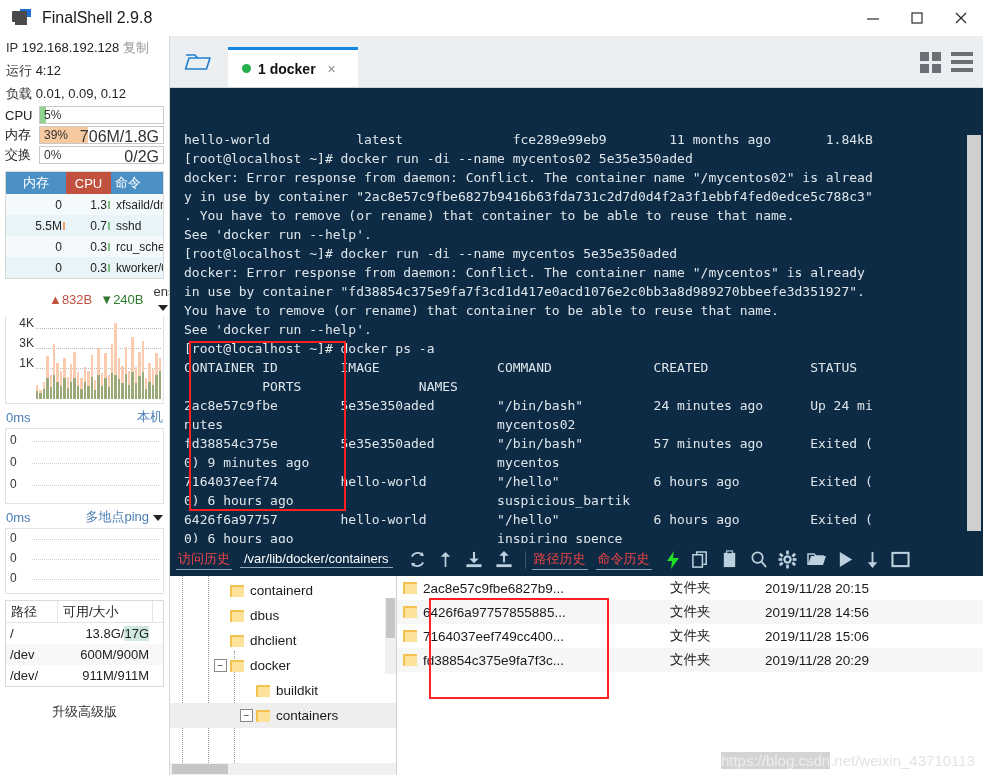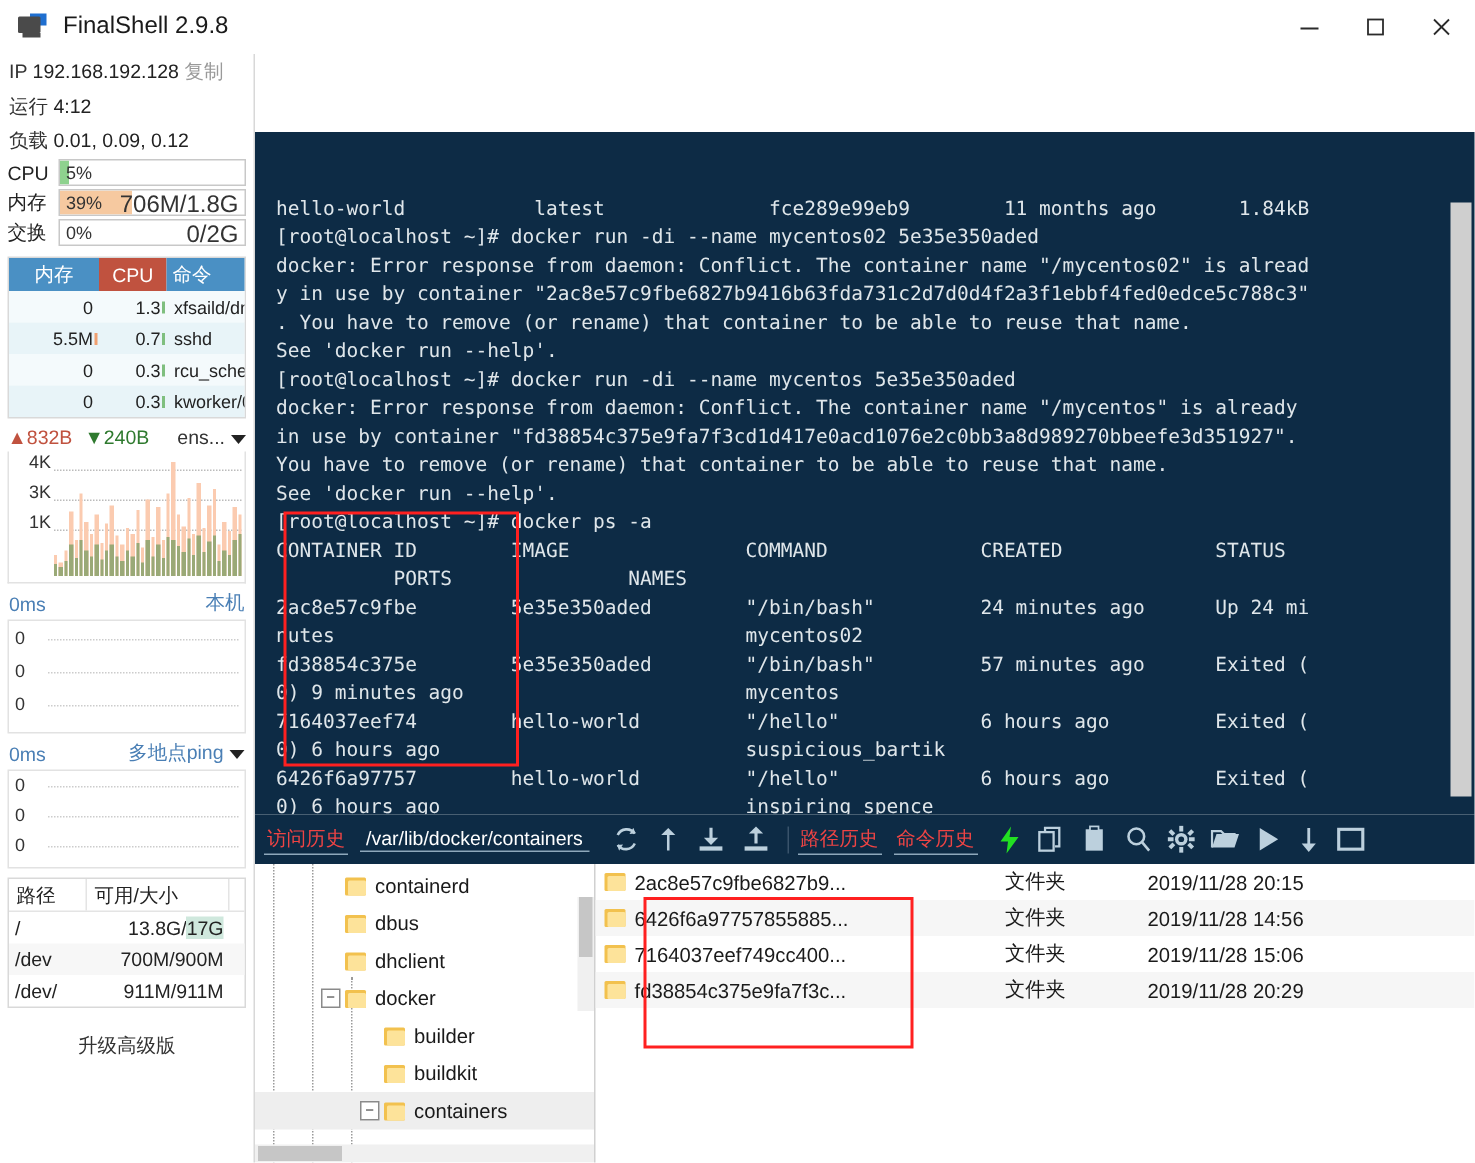--- a/index.html
+++ b/index.html
@@ -60,21 +60,21 @@
   .proc-row { display:flex; height:21px; font-size:12px; align-items:center; }
   .proc-row:nth-child(odd) { background:#f4fafc; }
   .proc-row:nth-child(even) { background:#e8f4f8; }
   .pr-mem { width:60px; text-align:right; padding-right:4px; color:#222; position:relative; }
   .pr-cpu { width:45px; text-align:right; padding-right:4px; color:#222; position:relative; }
   .pr-cmd { flex:1; padding-left:5px; color:#222; white-space:nowrap; overflow:hidden; }
   .bar-m { position:absolute; right:1px; top:3px; bottom:3px; width:2px; background:#f0a070; }
   .bar-c { position:absolute; right:1px; top:3px; bottom:3px; width:2px; background:#7fbf7f; }
 
   .net-head { display:flex; align-items:center; padding:5px 5px 2px 5px; font-size:13px; }
-  .net-up { color:#c0523f; margin-right:8px; }
+  .net-up { color:#c0523f; margin-right:8px;margin-left:44px; }
   .net-dn { color:#2f7a2f; margin-right:10px; }
   .net-if { color:#333; margin-left:auto; }
   .caret { display:inline-block; width:0;height:0;border-left:5px solid transparent;border-right:5px solid transparent;border-top:6px solid #222; margin-left:4px; vertical-align:middle;}
 
   .graphbox { margin:0 5px; border:1px solid #e2e2e2; border-top:none; height:88px; position:relative; background:#fff; }
   .ylabels { position:absolute; left:2px; top:0; width:26px; font-size:12px; color:#333;text-align:right; }
   .ylabels div { height:20px; }
   .plot { position:absolute; left:30px; right:2px; top:4px; bottom:4px; }
   .plot .grid { position:absolute; left:0; right:0; border-top:1px dotted #bbb; }
   .bars { position:absolute; left:0; right:0; bottom:0; height:100%; display:flex; align-items:flex-end; gap:1px; }
@@ -494,32 +494,57 @@
         <div class="dh-s">可用/大小</div>
         <div class="dh-x"></div>
       </div>
       <div id="disk-rows">
   <div class="disk-row">
     <div class="dr-p">/</div>
     <div class="dr-s">13.8G/<span class="hl">17G</span></div>
   </div>
   <div class="disk-row">
     <div class="dr-p">/dev</div>
-    <div class="dr-s">700M/900M</div>
+    <div class="dr-s">600M/900M</div>
   </div>
   <div class="disk-row">
     <div class="dr-p">/dev/</div>
     <div class="dr-s">911M/911M</div>
   </div>
         </div>
     </div>
 
     <div class="upgrade">升级高级版</div>
   </div>
 
+  <div class="tabbar">
+    <div class="folderbtn">
+      <svg width="30" height="24" viewBox="0 0 30 24">
+        <path d="M2 5 h9 l2.5 3 H26 l-3.5 11 H1.5 L5 8 H26" fill="none" stroke="#1f7fd0" stroke-width="1.6" stroke-linejoin="round"></path>
+      </svg>
+    </div>
+    <div class="tab">
+      <span class="dot"></span>
+      <span class="lbl">1 docker</span>
+      <span class="x">×</span>
+    </div>
+    <div class="tbright">
+      <div class="gridicon">
+          <span></span>
+          <span></span>
+          <span></span>
+          <span></span>
+        </div>
+      <div class="listicon">
+          <span></span>
+          <span></span>
+          <span></span>
+        </div>
+    </div>
+  </div>
 
   <div class="terminal">
     <div id="term-lines"><div class="ln">hello-world           latest              fce289e99eb9        11 months ago       1.84kB</div><div class="ln">[root@localhost ~]# docker run -di --name mycentos02 5e35e350aded</div><div class="ln">docker: Error response from daemon: Conflict. The container name "/mycentos02" is alread</div><div class="ln">y in use by container "2ac8e57c9fbe6827b9416b63fda731c2d7d0d4f2a3f1ebbf4fed0edce5c788c3"</div><div class="ln">. You have to remove (or rename) that container to be able to reuse that name.</div><div class="ln">See 'docker run --help'.</div><div class="ln">[root@localhost ~]# docker run -di --name mycentos 5e35e350aded</div><div class="ln">docker: Error response from daemon: Conflict. The container name "/mycentos" is already</div><div class="ln">in use by container "fd38854c375e9fa7f3cd1d417e0acd1076e2c0bb3a8d989270bbeefe3d351927".</div><div class="ln">You have to remove (or rename) that container to be able to reuse that name.</div><div class="ln">See 'docker run --help'.</div><div class="ln">[root@localhost ~]# docker ps -a</div><div class="ln">CONTAINER ID        IMAGE               COMMAND             CREATED             STATUS</div><div class="ln">          PORTS               NAMES</div><div class="ln">2ac8e57c9fbe        5e35e350aded        "/bin/bash"         24 minutes ago      Up 24 mi</div><div class="ln">nutes                                   mycentos02</div><div class="ln">fd38854c375e        5e35e350aded        "/bin/bash"         57 minutes ago      Exited (</div><div class="ln">0) 9 minutes ago                        mycentos</div><div class="ln">7164037eef74        hello-world         "/hello"            6 hours ago         Exited (</div><div class="ln">0) 6 hours ago                          suspicious_bartik</div><div class="ln">6426f6a97757        hello-world         "/hello"            6 hours ago         Exited (</div><div class="ln">0) 6 hours ago                          inspiring_spence</div></div>
     
     <div class="term-scroll"><div class="thumb"></div></div>
   </div>
   <div class="redbox1"></div>
 
   <div class="filetb">
     <span class="lnk">访问历史</span>
@@ -655,28 +680,20 @@
               <i class="fr"></i>
             </span>
     <span>docker</span>
   </div>
           <div class="tnode" style="padding-left:70px">
     <span style="width:16px;display:inline-block"></span>
     <span class="folder">
               <i class="bk"></i>
               <i class="fr"></i>
             </span>
-    <span>builder</span>
-  </div>
-          <div class="tnode" style="padding-left:70px">
-    <span style="width:16px;display:inline-block"></span>
-    <span class="folder">
-              <i class="bk"></i>
-              <i class="fr"></i>
-            </span>
     <span>buildkit</span>
   </div>
           <div class="tnode sel" style="padding-left:70px">
     <span class="exp">−</span>
     <span class="folder">
               <i class="bk"></i>
               <i class="fr"></i>
             </span>
     <span>containers</span>
   </div>
@@ -737,13 +754,16 @@
     </div>
     <div class="s"></div>
     <div class="t">文件夹</div>
     <div class="m">2019/11/28 20:29</div>
   </div>
         </div>
       <div class="redbox2"></div>
     </div>
   </div>
 
+  <div class="watermark">
+    <span class="wm-sel">https://blog.csdn</span><span>.net/weixin_43710113</span>
+  </div>
 </div>
 
 </body></html>

